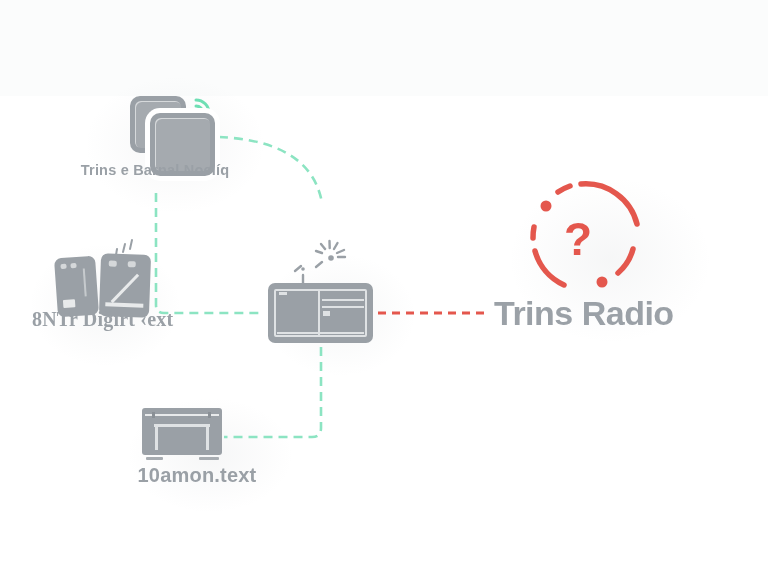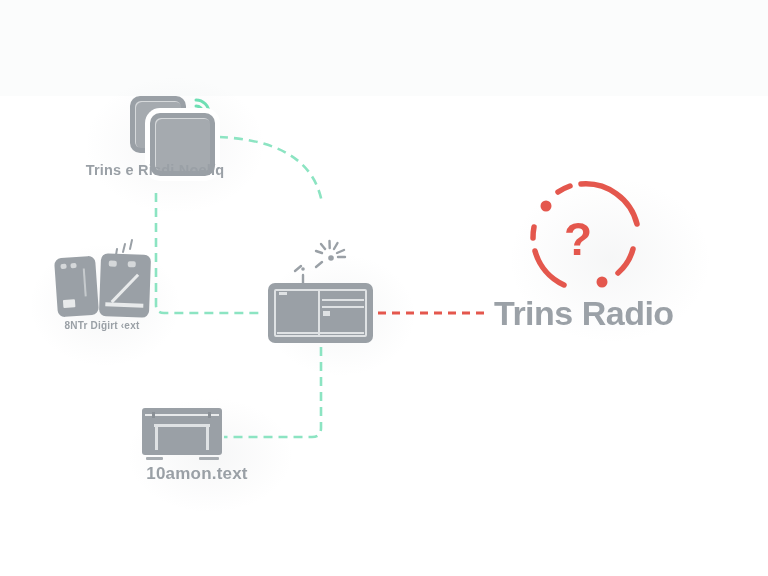--- a/index.html
+++ b/index.html
@@ -20,22 +20,22 @@
     background:radial-gradient(closest-side,rgba(154,160,166,0.09),rgba(154,160,166,0.0) 72%);
     pointer-events:none;}
   .topband{position:absolute;left:0;top:0;width:768px;height:96px;
     background:rgba(154,160,166,0.035);pointer-events:none;}
   svg.overlay{position:absolute;left:0;top:0;width:768px;height:576px;}
 
   
   .lbl{position:absolute;color:var(--gray);font-weight:700;white-space:nowrap;
     text-align:center;letter-spacing:.2px;}
   .lbl-1{left:80px;top:162px;width:150px;font-size:14.5px;}
-  .lbl-2{left:32px;top:320px;width:140px;font-size:10px;}
-  .lbl-3{left:132px;top:464px;width:130px;font-size:17px;}
+  .lbl-2{left:32px;top:308px;width:140px;font-size:20px;font-family:Liberation Serif, serif;}
+  .lbl-3{left:132px;top:464px;width:130px;font-size:20px;}
   .brand{position:absolute;left:494px;top:294px;font-size:34px;font-weight:700;
     color:#9ba1a7;letter-spacing:-0.5px;white-space:nowrap;}
 
   
   .sq{position:absolute;background:var(--gray);border-radius:10px;}
   .sq .in{position:absolute;inset:5px;border-radius:6px;background:#a5aaaf;
     box-shadow:inset 1px 1px 0 rgba(255,255,255,.55);}
   .sq-back{left:130px;top:96px;width:56px;height:57px;}
   .sq-front{left:150px;top:113px;width:65px;height:63px;box-shadow:0 0 0 5px #fff;}
 
@@ -118,21 +118,21 @@
   </g>
   <text x="578" y="255" text-anchor="middle" font-family="Liberation Sans, sans-serif" font-size="46" font-weight="bold" fill="#e4574d">?</text>
 </svg>
 
 <div class="sq sq-back">
   <div class="in"></div>
 </div>
 <div class="sq sq-front">
   <div class="in"></div>
 </div>
-<div class="lbl lbl-1">Trins e Risdi Noelíq</div>
+<div class="lbl lbl-1">Trins e Barnal Noelíq</div>
 
 <div class="dev dev-left">
   <div class="dot" style="left:6px;top:6px;width:6px;height:5px;"></div>
   <div class="dot" style="left:16px;top:6px;width:6px;height:5px;"></div>
   <div class="bar" style="left:28px;top:12px;width:2px;height:28px;background:#c6cacd;"></div>
   <div class="bar" style="left:6px;top:42px;width:12px;height:8px;border-radius:1px;"></div>
 </div>
 <div class="dev dev-right">
   <div class="dot" style="left:8px;top:7px;width:8px;height:6px;"></div>
   <div class="dot" style="left:27px;top:7px;width:8px;height:6px;"></div>

